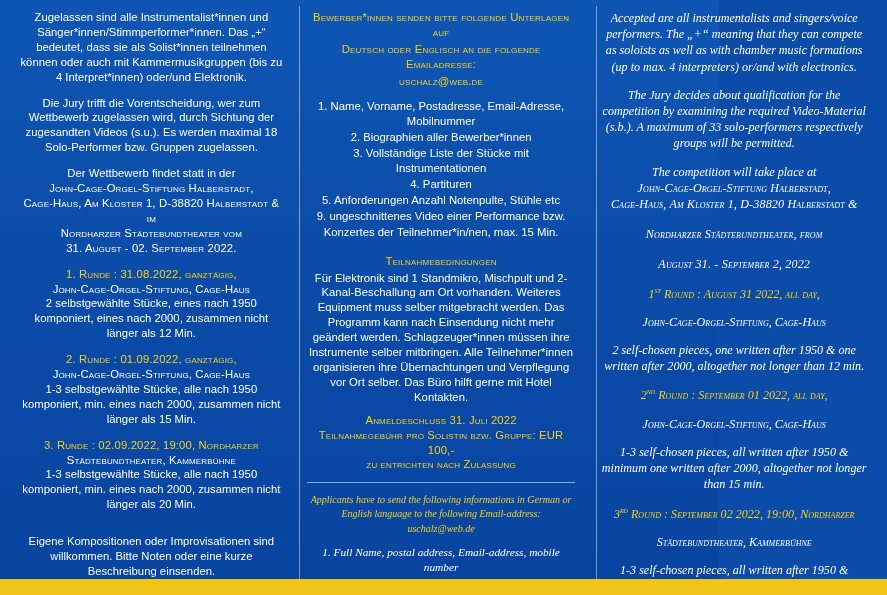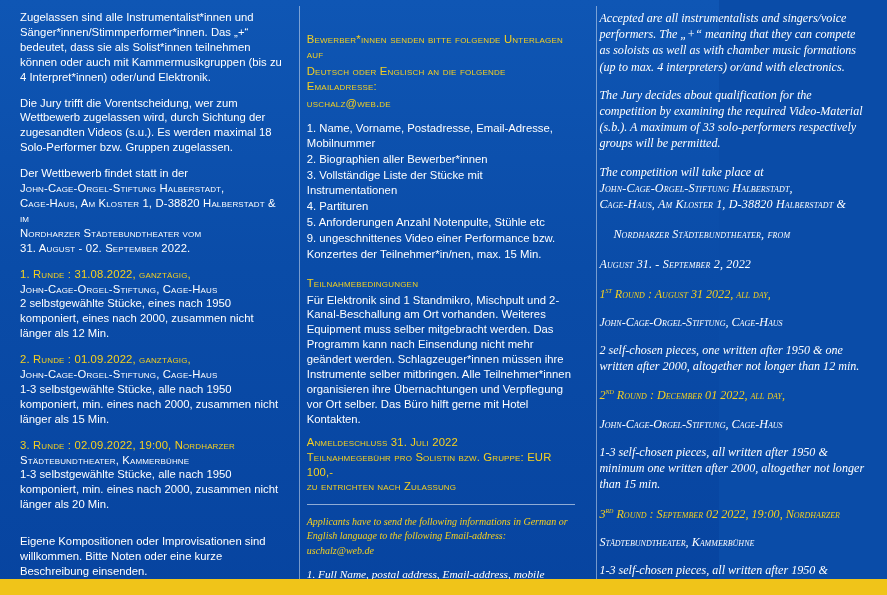--- a/index.html
+++ b/index.html
@@ -13,20 +13,21 @@
     background: #0a4ca8;
     font-family: "Liberation Sans", sans-serif;
     color: #ffffff;
   }
   .page {
     position: relative;
     width: 719px;
     height: 595px;
     background: linear-gradient(180deg, #0f56b4 0%, #0a4ca8 45%, #0744a0 100%);
     box-sizing: border-box;
+    text-align: center;
   }
   .bottom-bar {
     position: absolute;
     left: 0;
     bottom: 0;
     width: 887px;
     height: 16px;
     background: #f0c419;
   }
   .cols {
@@ -37,21 +38,21 @@
     height: 579px;
     display: flex;
     box-sizing: border-box;
     padding: 10px 8px 0 8px;
   }
   .col {
     box-sizing: border-box;
     position: relative;
   }
   .col-1 { width: 296px; padding: 0 16px 0 12px; }
-  .col-2 { width: 296px; padding: 0 14px 0 8px; margin-top: 22px; }
+  .col-2 { width: 296px; padding: 0 14px 0 8px; }
   .col-3 { width: 295px; padding: 0 10px 0 10px; }
 
   .vrule {
     position: absolute;
     top: 6px;
     bottom: 14px;
     width: 1px;
     background: rgba(255,255,255,0.45);
   }
   .vrule-1 { left: 299px; }
@@ -256,21 +257,21 @@
         <p class="sc" style="margin:0;">August 31. - September 2, 2022</p>
       </div>
 
       <div class="round-block">
         <p class="en-round-title"><span>1</span><sup>st</sup><span> Round : August 31 2022, all day,</span></p>
         <p class="en-round-sub">John-Cage-Orgel-Stiftung, Cage-Haus</p>
         <p class="en-round-body">2 self-chosen pieces, one written after 1950 &amp; one written after 2000, altogether not longer than 12 min.</p>
       </div>
 
       <div class="round-block">
-        <p class="en-round-title"><span>2</span><sup>nd</sup><span> Round : December 01 2022, all day,</span></p>
+        <p class="en-round-title"><span>2</span><sup>nd</sup><span> Round : September 01 2022, all day,</span></p>
         <p class="en-round-sub">John-Cage-Orgel-Stiftung, Cage-Haus</p>
         <p class="en-round-body">1-3 self-chosen pieces, all written after 1950 &amp; minimum one written after 2000, altogether not longer than 15 min.</p>
       </div>
 
       <div class="round-block">
         <p class="en-round-title"><span>3</span><sup>rd</sup><span> Round : September 02 2022, 19:00, Nordharzer</span></p>
         <p class="en-round-sub">Städtebundtheater, Kammerbühne</p>
         <p class="en-round-body">1-3 self-chosen pieces, all written after 1950 &amp; minimum one written after 2000, altogether not longer than 20 min.</p>
       </div>
 

